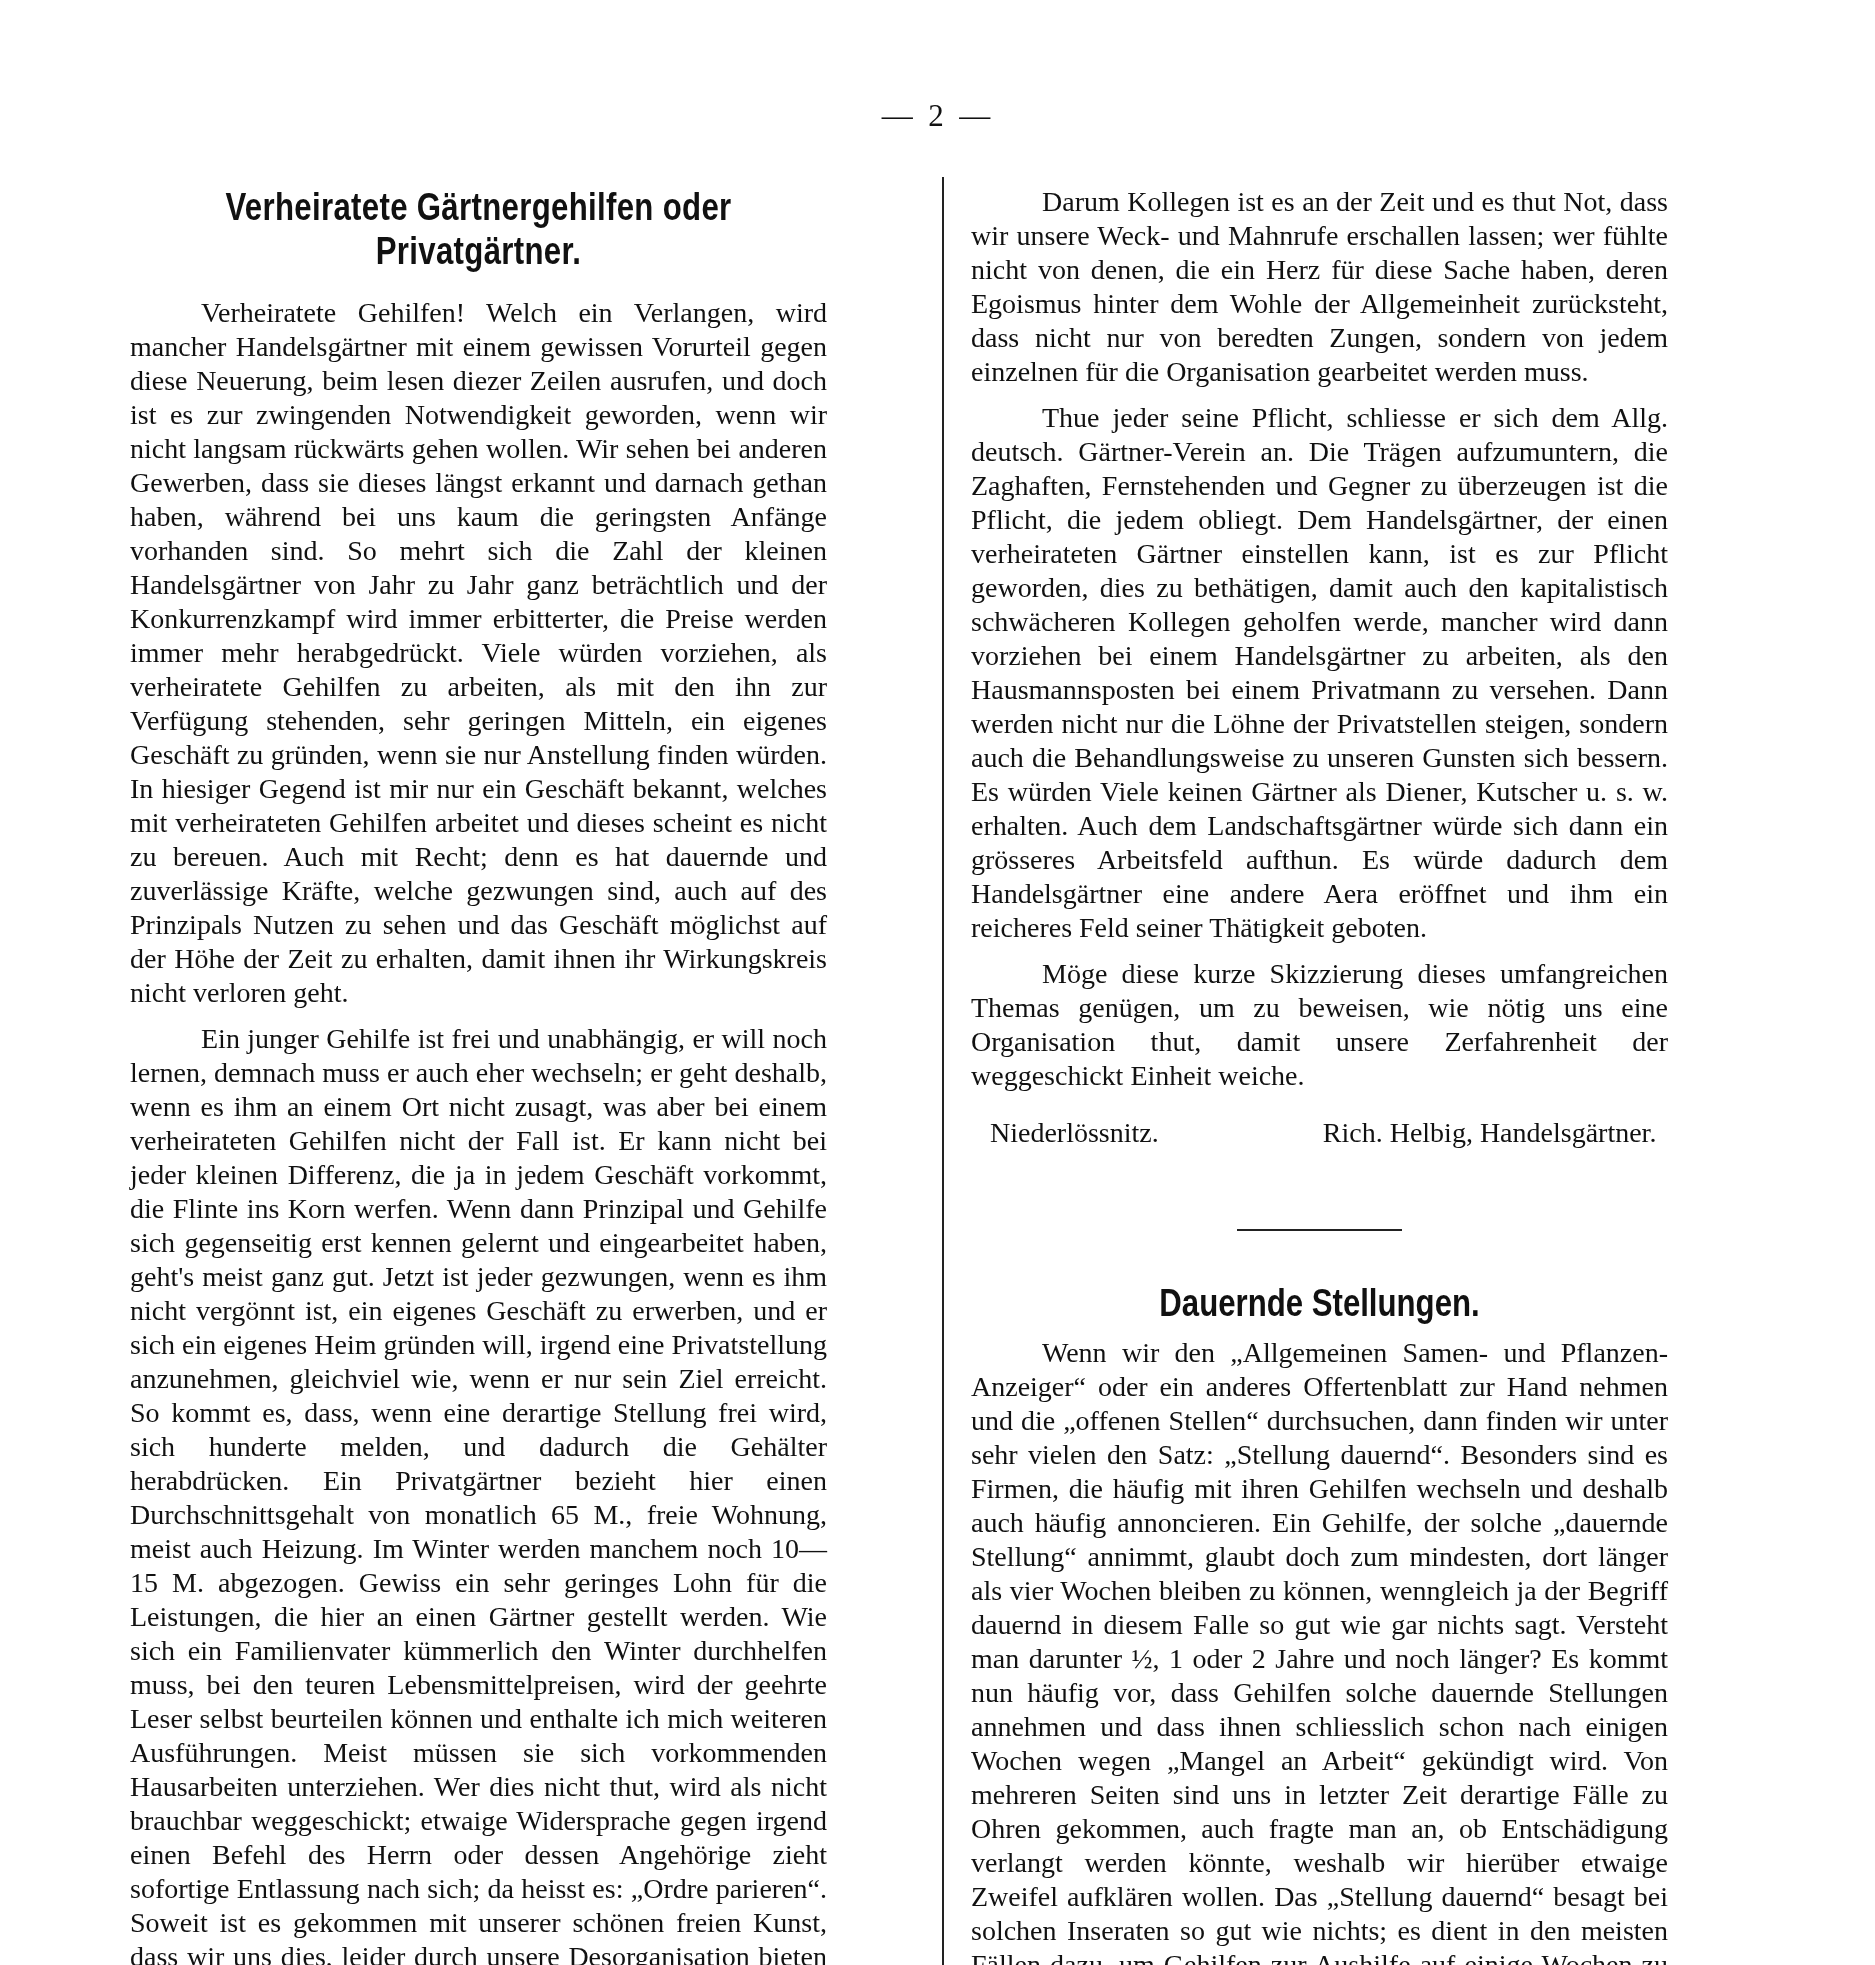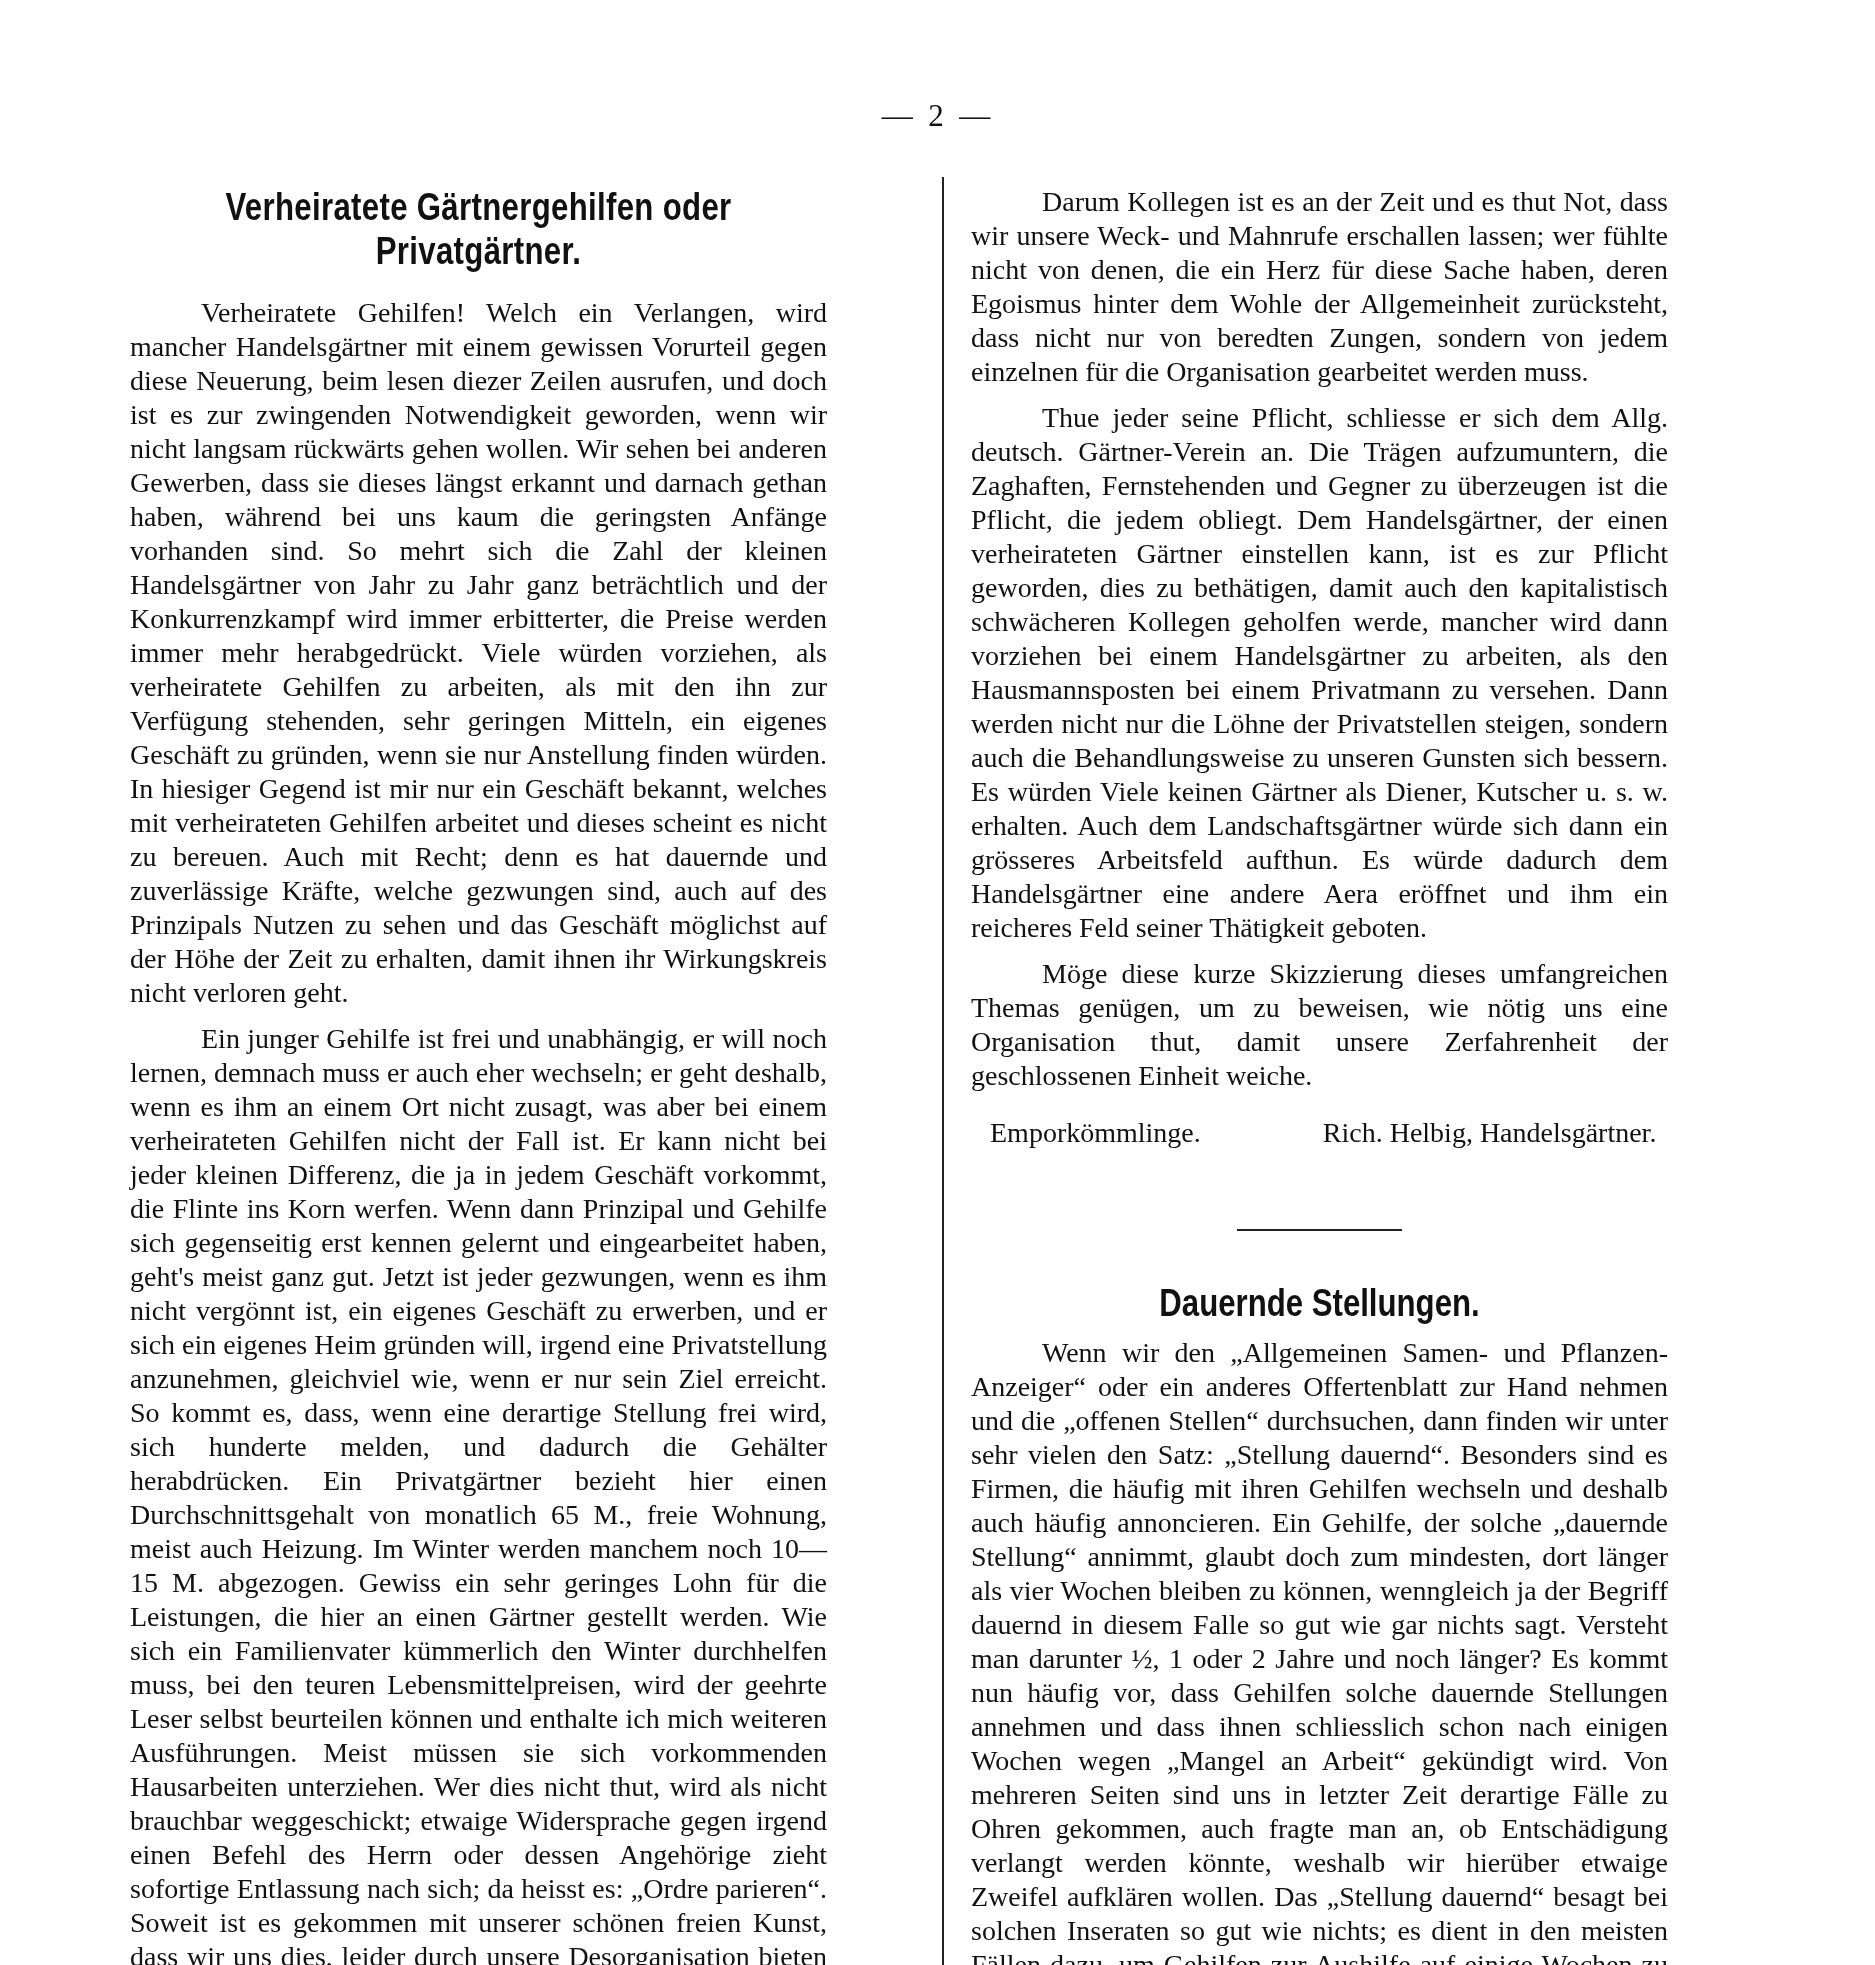--- a/index.html
+++ b/index.html
@@ -25,22 +25,22 @@
 
 <div class="col col-left">
   <h1 class="title">Verheiratete Gärtnergehilfen oder Privatgärtner.</h1>
   <p>Verheiratete Gehilfen! Welch ein Verlangen, wird mancher Handelsgärtner mit einem gewissen Vorurteil gegen diese Neuerung, beim lesen diezer Zeilen ausrufen, und doch ist es zur zwingenden Notwendigkeit geworden, wenn wir nicht langsam rückwärts gehen wollen. Wir sehen bei anderen Gewerben, dass sie dieses längst erkannt und darnach gethan haben, während bei uns kaum die geringsten Anfänge vorhanden sind. So mehrt sich die Zahl der kleinen Handelsgärtner von Jahr zu Jahr ganz beträchtlich und der Konkurrenzkampf wird immer erbitterter, die Preise werden immer mehr herabgedrückt. Viele würden vorziehen, als verheiratete Gehilfen zu arbeiten, als mit den ihn zur Verfügung stehenden, sehr geringen Mitteln, ein eigenes Geschäft zu gründen, wenn sie nur Anstellung finden würden. In hiesiger Gegend ist mir nur ein Geschäft bekannt, welches mit verheirateten Gehilfen arbeitet und dieses scheint es nicht zu bereuen. Auch mit Recht; denn es hat dauernde und zuverlässige Kräfte, welche gezwungen sind, auch auf des Prinzipals Nutzen zu sehen und das Geschäft möglichst auf der Höhe der Zeit zu erhalten, damit ihnen ihr Wirkungskreis nicht verloren geht.</p>
   <p id="p-split">Ein junger Gehilfe ist frei und unabhängig, er will noch lernen, demnach muss er auch eher wechseln; er geht deshalb, wenn es ihm an einem Ort nicht zusagt, was aber bei einem verheirateten Gehilfen nicht der Fall ist. Er kann nicht bei jeder kleinen Differenz, die ja in jedem Geschäft vorkommt, die Flinte ins Korn werfen. Wenn dann Prinzipal und Gehilfe sich gegenseitig erst kennen gelernt und eingearbeitet haben, geht's meist ganz gut. Jetzt ist jeder gezwungen, wenn es ihm nicht vergönnt ist, ein eigenes Geschäft zu erwerben, und er sich ein eigenes Heim gründen will, irgend eine Privatstellung anzunehmen, gleichviel wie, wenn er nur sein Ziel erreicht. So kommt es, dass, wenn eine derartige Stellung frei wird, sich hunderte melden, und dadurch die Gehälter herabdrücken. Ein Privatgärtner bezieht hier einen Durchschnittsgehalt von monatlich 65 M., freie Wohnung, meist auch Heizung. Im Winter werden manchem noch 10—15 M. abgezogen. Gewiss ein sehr geringes Lohn für die Leistungen, die hier an einen Gärtner gestellt werden. Wie sich ein Familienvater kümmerlich den Winter durchhelfen muss, bei den teuren Lebensmittelpreisen, wird der geehrte Leser selbst beurteilen können und enthalte ich mich weiteren Ausführungen. Meist müssen sie sich vorkommenden Hausarbeiten unterziehen. Wer dies nicht thut, wird als nicht brauchbar weggeschickt; etwaige Widersprache gegen irgend einen Befehl des Herrn oder dessen Angehörige zieht sofortige Entlassung nach sich; da heisst es: „Ordre parieren“. Soweit ist es gekommen mit unserer schönen freien Kunst, dass wir uns dies, leider durch unsere Desorganisation bieten lassen müssen. Es ist deshalb kein Wunder, wenn mancher Kollege, nachdem er sich enttäuscht sah, abschwenkt und irgend einer anderen Beschäftigung nachgeht. Es ist dies nicht, die derartiges ihrem Gärtner bieten zu können glauben, die Elite der höheren Gesellschaft, sondern solche Emporkömmlinge, und Geldprotzen, die Kraft ihres Geldsackes sich in dem Glauben befinden, sie allein wären nur da. Unsere Zerfahrenheit ist die ärgste Schuld an dieser traurigen Thatsache. Hätten wir wie die meisten anderen Gewerbe eine geregelte Organisation, so würden derartige Behandlungsweisen mehr ans Licht kommen und schliesslich von selbst schwinden. Mancher stille Seufzer und entehrende Druck könnte beseitigtwerden, was aber unter den jetzt obwaltenden Umständen unmöglich ist.</p>
 </div>
 
 <div class="col col-right">
   <p>Darum Kollegen ist es an der Zeit und es thut Not, dass wir unsere Weck- und Mahnrufe erschallen lassen; wer fühlte nicht von denen, die ein Herz für diese Sache haben, deren Egoismus hinter dem Wohle der Allgemeinheit zurücksteht, dass nicht nur von beredten Zungen, sondern von jedem einzelnen für die Organisation gearbeitet werden muss.</p>
   <p>Thue jeder seine Pflicht, schliesse er sich dem Allg. deutsch. Gärtner-Verein an. Die Trägen aufzumuntern, die Zaghaften, Fernstehenden und Gegner zu überzeugen ist die Pflicht, die jedem obliegt. Dem Handelsgärtner, der einen verheirateten Gärtner einstellen kann, ist es zur Pflicht geworden, dies zu bethätigen, damit auch den kapitalistisch schwächeren Kollegen geholfen werde, mancher wird dann vorziehen bei einem Handelsgärtner zu arbeiten, als den Hausmannsposten bei einem Privatmann zu versehen. Dann werden nicht nur die Löhne der Privatstellen steigen, sondern auch die Behandlungsweise zu unseren Gunsten sich bessern. Es würden Viele keinen Gärtner als Diener, Kutscher u. s. w. erhalten. Auch dem Landschaftsgärtner würde sich dann ein grösseres Arbeitsfeld aufthun. Es würde dadurch dem Handelsgärtner eine andere Aera eröffnet und ihm ein reicheres Feld seiner Thätigkeit geboten.</p>
-  <p>Möge diese kurze Skizzierung dieses umfangreichen Themas genügen, um zu beweisen, wie nötig uns eine Organisation thut, damit unsere Zerfahrenheit der geschlossenen Einheit weiche.</p>
+  <p>Möge diese kurze Skizzierung dieses umfangreichen Themas genügen, um zu beweisen, wie nötig uns eine Organisation thut, damit unsere Zerfahrenheit der weggeschickt Einheit weiche.</p>
   <div class="signature">
-    <span>Emporkömmlinge.</span>
+    <span>Niederlössnitz.</span>
     <span>Rich. Helbig, Handelsgärtner.</span>
   </div>
   <div class="divider"></div>
   <div class="h2">Dauernde Stellungen.</div>
   <p>Wenn wir den „Allgemeinen Samen- und Pflanzen-Anzeiger“ oder ein anderes Offertenblatt zur Hand nehmen und die „offenen Stellen“ durchsuchen, dann finden wir unter sehr vielen den Satz: „Stellung dauernd“. Besonders sind es Firmen, die häufig mit ihren Gehilfen wechseln und deshalb auch häufig annoncieren. Ein Gehilfe, der solche „dauernde Stellung“ annimmt, glaubt doch zum mindesten, dort länger als vier Wochen bleiben zu können, wenngleich ja der Begriff dauernd in diesem Falle so gut wie gar nichts sagt. Versteht man darunter ½, 1 oder 2 Jahre und noch länger? Es kommt nun häufig vor, dass Gehilfen solche dauernde Stellungen annehmen und dass ihnen schliesslich schon nach einigen Wochen wegen „Mangel an Arbeit“ gekündigt wird. Von mehreren Seiten sind uns in letzter Zeit derartige Fälle zu Ohren gekommen, auch fragte man an, ob Entschädigung verlangt werden könnte, weshalb wir hierüber etwaige Zweifel aufklären wollen. Das „Stellung dauernd“ besagt bei solchen Inseraten so gut wie nichts; es dient in den meisten Fällen dazu, um Gehilfen zur Aushilfe auf einige Wochen zu engagieren; die zu bekommen oft schwer hält, wenn es heisst: „zur Aushilfe“ oder „nur für kurze Zeit“. Bedauernswert ist ja der Gehilfe, der eine weite Reise macht, um die dauernde Stellung anzunehmen und schliesslich bei seinem Abgange blos sein bares Geld zugesetzt hat. So machte kürzlich ein Mitglied eine Reise von Steglitz bis nach Langenfelde bei Hamburg und wurde schon nach 14 Tagen (es war 8tägige Kündigung vereinbart) wegen Mangel an Arbeit gekündigt.</p>
 </div>
 
 
 </body></html>

